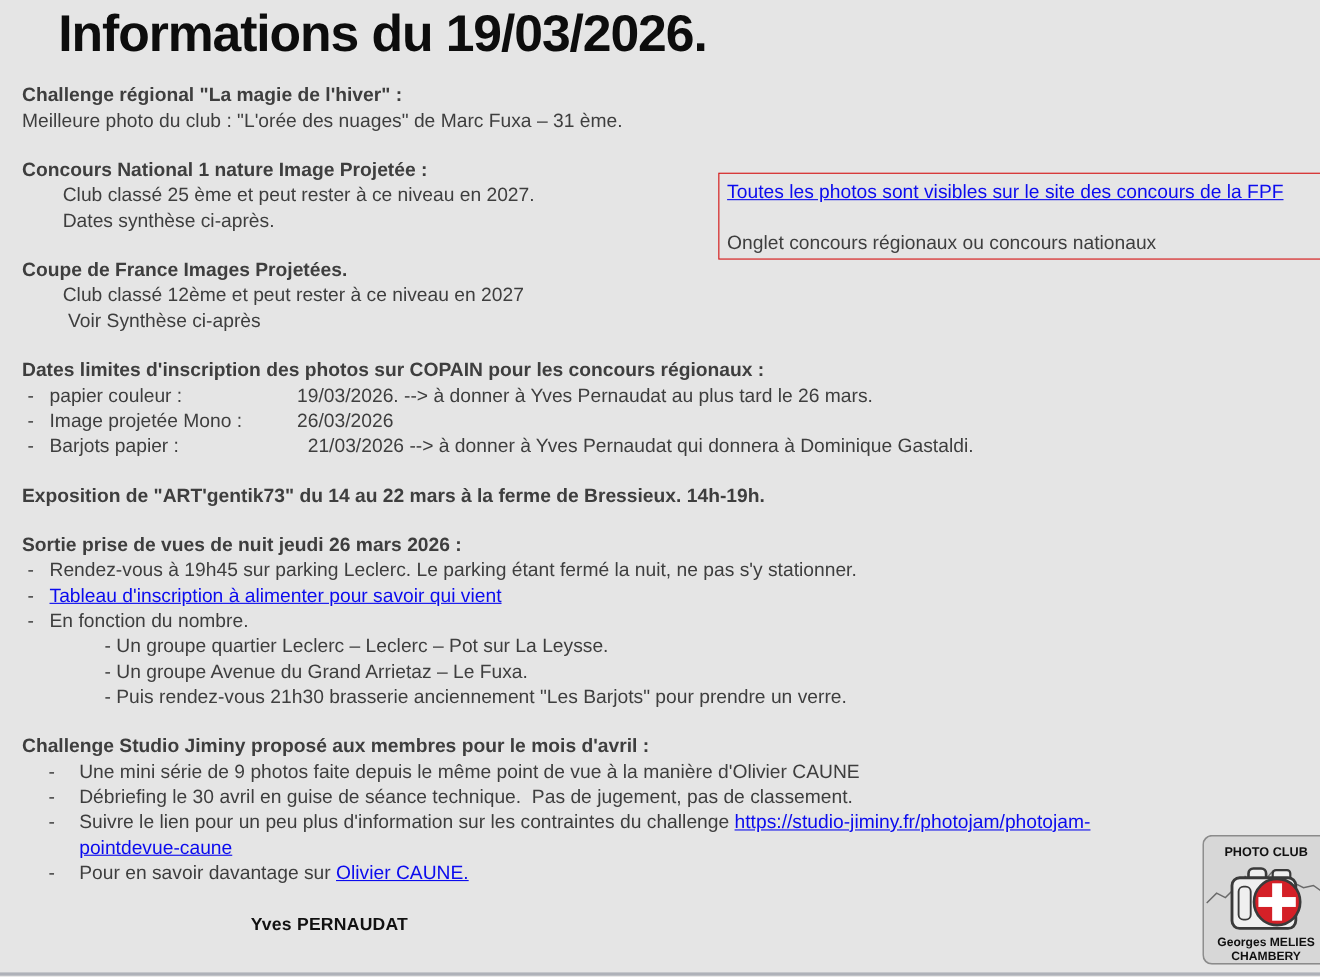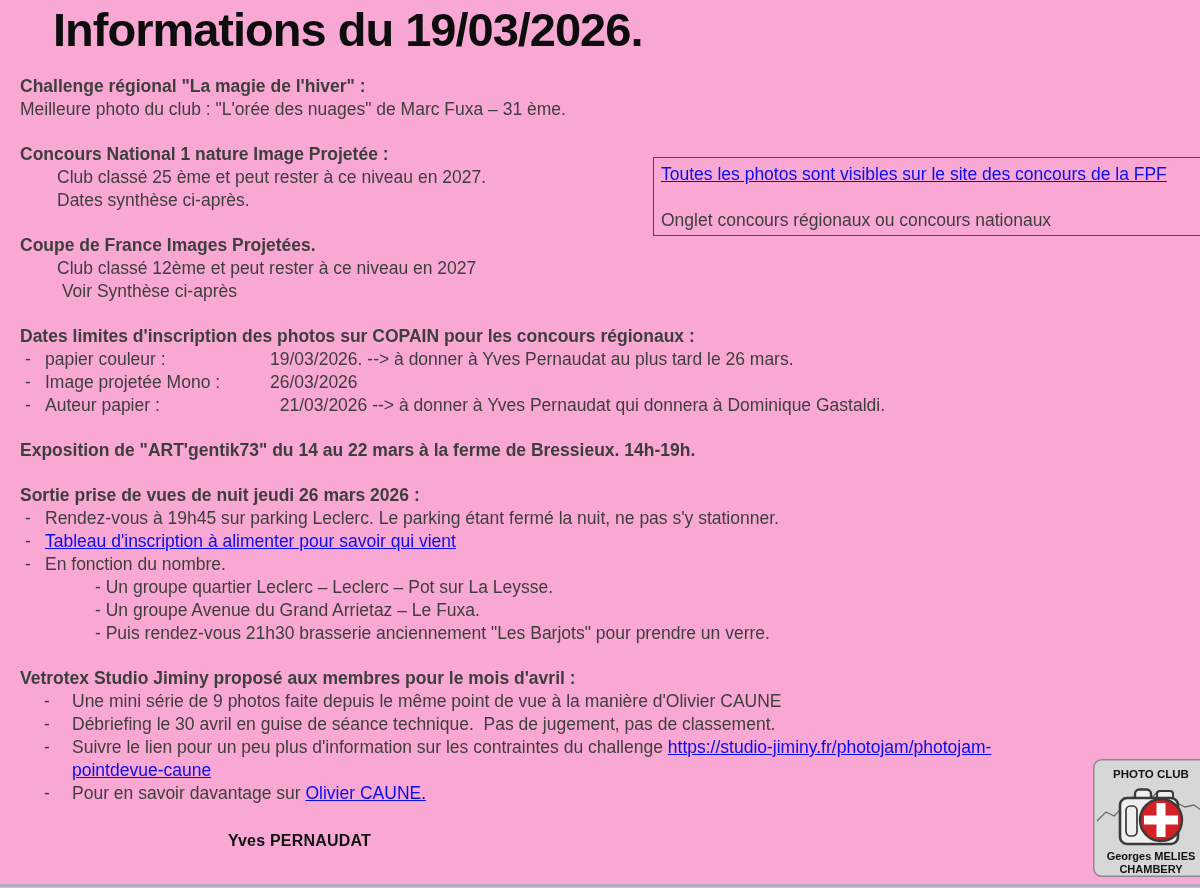--- a/index.html
+++ b/index.html
@@ -4,21 +4,21 @@
 <style>
   html,body{margin:0;padding:0;}
   body{
     font-family:"Liberation Sans","DejaVu Sans",sans-serif;
     background:#ffffff;
   }
   .page{
     position:relative;
     width:1200px;
     height:888px;
-    background:#f9a8d4;
+    background:#e5e5e5;
     overflow:hidden;
     color:#3e3e3e;
   }
   .page-title{
     position:absolute;
     left:53px;
     top:2px;
     margin:0;
     font-size:47px;
     font-weight:700;
@@ -116,21 +116,21 @@
     <div class="row">
       <span class="dash">-</span>
       <p class="txt"><span class="lbl">papier couleur :</span><span>19/03/2026. --&gt; à donner à Yves Pernaudat au plus tard le 26 mars.</span></p>
     </div>
     <div class="row">
       <span class="dash">-</span>
       <p class="txt"><span class="lbl">Image projetée Mono :</span><span>26/03/2026</span></p>
     </div>
     <div class="row">
       <span class="dash">-</span>
-      <p class="txt"><span class="lbl">Auteur papier :</span><span>  21/03/2026 --&gt; à donner à Yves Pernaudat qui donnera à Dominique Gastaldi.</span></p>
+      <p class="txt"><span class="lbl">Barjots papier :</span><span>  21/03/2026 --&gt; à donner à Yves Pernaudat qui donnera à Dominique Gastaldi.</span></p>
     </div>
     <div class="sp"></div>
 
     <p class="head">Exposition de "ART'gentik73" du 14 au 22 mars à la ferme de Bressieux. 14h-19h.</p>
     <div class="sp"></div>
 
     <p class="head">Sortie prise de vues de nuit jeudi 26 mars 2026 :</p>
     <div class="row">
       <span class="dash">-</span>
       <p class="txt">Rendez-vous à 19h45 sur parking Leclerc. Le parking étant fermé la nuit, ne pas s'y stationner.</p>
@@ -141,21 +141,21 @@
     </div>
     <div class="row">
       <span class="dash">-</span>
       <p class="txt">En fonction du nombre.</p>
     </div>
     <p class="subind">- Un groupe quartier Leclerc – Leclerc – Pot sur La Leysse.</p>
     <p class="subind">- Un groupe Avenue du Grand Arrietaz – Le Fuxa.</p>
     <p class="subind">- Puis rendez-vous 21h30 brasserie anciennement "Les Barjots" pour prendre un verre.</p>
     <div class="sp"></div>
 
-    <p class="head">Vetrotex Studio Jiminy proposé aux membres pour le mois d'avril :</p>
+    <p class="head">Challenge Studio Jiminy proposé aux membres pour le mois d'avril :</p>
     <div class="row jrow">
       <span class="dash">-</span>
       <p class="txt">Une mini série de 9 photos faite depuis le même point de vue à la manière d'Olivier CAUNE</p>
     </div>
     <div class="row jrow">
       <span class="dash">-</span>
       <p class="txt">Débriefing le 30 avril en guise de séance technique.  Pas de jugement, pas de classement.</p>
     </div>
     <div class="row jrow">
       <span class="dash">-</span>

